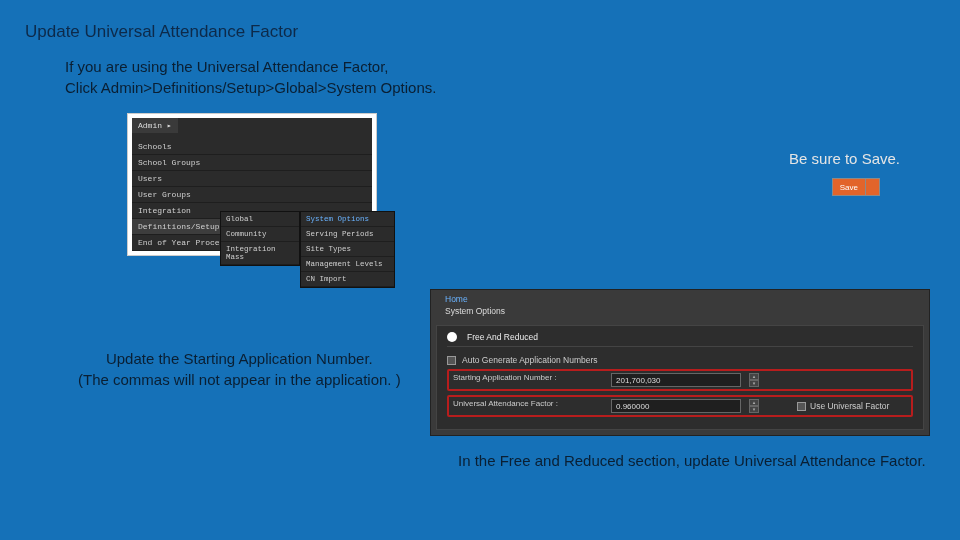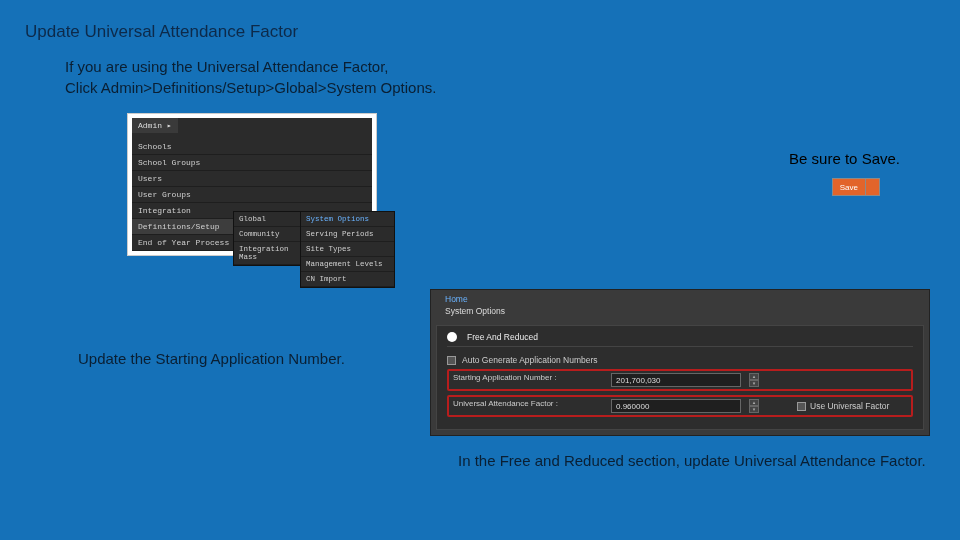--- a/index.html
+++ b/index.html
@@ -24,21 +24,21 @@
     left: 65px;
     top: 56px;
     color: #0a1f33;
     font-size: 15px;
     line-height: 1.4;
   }
   .save-text {
     position: absolute;
     right: 60px;
     top: 150px;
-    color: #000000;
+    color: #e5e5e5;
     font-size: 15px;
   }
   .save-box {
     position: absolute;
     right: 80px;
     top: 178px;
     width: 48px;
     height: 18px;
     border: 1px solid #8a8a8a;
     display: flex;
@@ -88,21 +88,20 @@
   }
   .m-row.hl { background: #3d3d3d; }
   .m-row .arrow { position: absolute; right: 4px; color: #888; font-size: 7px; }
   .col2 {
     position: absolute;
     left: 88px;
     top: 93px;
     width: 80px;
     background: #2b2b2b;
     border: 1px solid #111;
-    margin-left: 13px;
   }
   .col3 {
     position: absolute;
     left: 168px;
     top: 93px;
     width: 95px;
     background: #2b2b2b;
     border: 1px solid #111;
   }
   .c-row {
@@ -246,20 +245,21 @@
         <div class="c-row"><span>Site Types</span></div>
         <div class="c-row"><span>Management Levels</span></div>
         <div class="c-row"><span>CN Import</span></div>
       </div>
     </div>
   </div>
 </div>
 
 <div class="note1">
   <div>Update the Starting Application Number.</div>
+  <div>(The commas will not appear in the application. )</div>
 </div>
 
 <div class="panel-shot">
   <div class="panel-top">
     <div class="lnk">Home</div>
     <div class="sub">System Options</div>
   </div>
   <div class="panel-body">
     <div class="sect-head">
       <span class="dot"></span>

